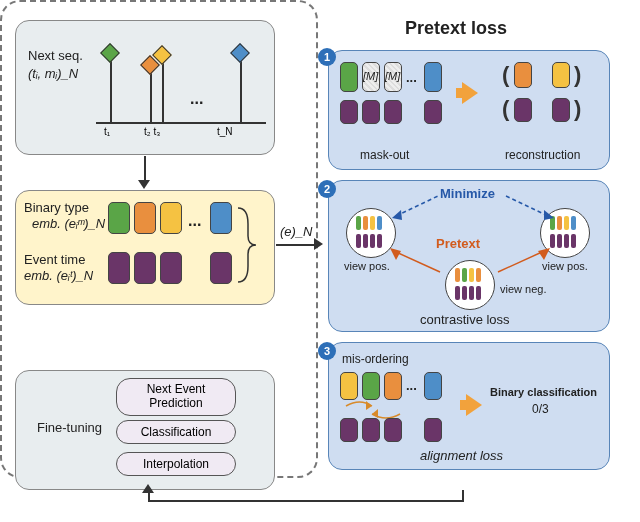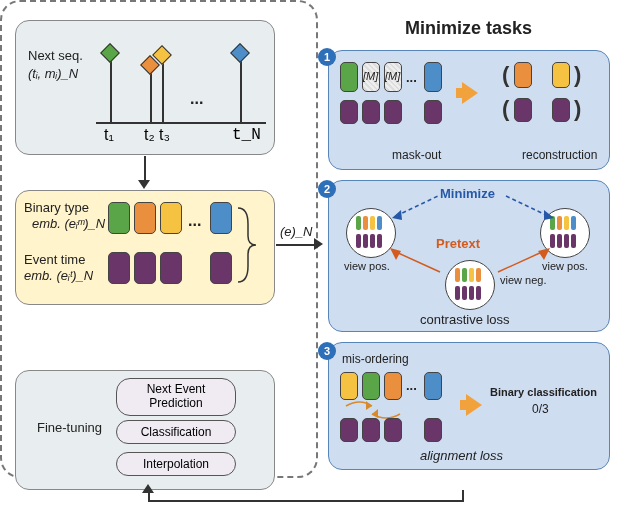--- a/index.html
+++ b/index.html
@@ -116,27 +116,27 @@
     position:absolute;width:5px;height:14px;border-radius:2px;
   }
   .circle {
     position:absolute;border:1.5px solid #444;border-radius:50%;background:#fff;
   }
   .bracket { position:absolute; font-size:22px; color:#333; font-weight:600; }
 
   svg.mini-arrow { position:absolute; }
 
   .stem{position:absolute;width:1.5px;background:#333;}
-  .tick{position:absolute;font-size:16px;text-align:right;}
+  .tick{position:absolute;font-size:10px;text-align:right;}
 </style>
 </head>
 <body>
 
 <div class="pretext-box"></div>
-<div class="label bold" style="left:405px;top:18px;font-size:18px;">Minimize tasks</div>
+<div class="label bold" style="left:405px;top:18px;font-size:18px;">Pretext loss</div>
 
 <div class="box seq-box"></div>
 <div class="label" style="left:28px;top:48px;">Next seq.</div>
 <div class="label" style="left:28px;top:66px;font-style:italic;">(tᵢ, mᵢ)_N</div>
 
 <div style="position:absolute;left:96px;top:122px;width:170px;height:1.5px;background:#333;"></div>
 
 <div class="stem" style="left:110px;top:60px;height:62px;"></div>
 <div class="stem" style="left:150px;top:70px;height:52px;"></div>
 <div class="stem" style="left:162px;top:62px;height:60px;"></div>
@@ -144,21 +144,21 @@
 
 <div class="diamond g" style="left:103px;top:46px;"></div>
 <div class="diamond o" style="left:143px;top:58px;"></div>
 <div class="diamond y" style="left:155px;top:48px;"></div>
 <div class="diamond b" style="left:233px;top:46px;"></div>
 
 <div class="label" style="left:190px;top:90px;font-size:16px;font-weight:700;">...</div>
 
 <div class="tick" style="left:104px;top:126px;">t₁</div>
 <div class="tick" style="left:144px;top:126px;">t₂ t₃</div>
-<div class="tick" style="left:232px;top:126px;font-family:Liberation Mono, monospace;">t_N</div>
+<div class="tick" style="left:217px;top:126px;">t_N</div>
 
 <div class="arrow-line" style="left:144px;top:156px;width:2px;height:26px;"></div>
 <div class="arrow-head-down" style="left:138px;top:180px;"></div>
 
 <div class="box emb-box"></div>
 <div class="label" style="left:24px;top:200px;">Binary type</div>
 <div class="label" style="left:32px;top:216px;font-style:italic;">emb. (eᵢᵐ)_N</div>
 <div class="label" style="left:24px;top:252px;">Event time</div>
 <div class="label" style="left:24px;top:268px;font-style:italic;">emb. (eᵢᵗ)_N</div>
 
@@ -214,22 +214,22 @@
 <div class="bracket" style="left:502px;top:62px;">(</div>
 <div class="blk o" style="left:514px;top:62px;width:18px;height:26px;"></div>
 <div class="blk y" style="left:552px;top:62px;width:18px;height:26px;"></div>
 <div class="bracket" style="left:574px;top:62px;">)</div>
 
 <div class="bracket" style="left:502px;top:96px;">(</div>
 <div class="blk pu" style="left:514px;top:98px;width:18px;height:24px;"></div>
 <div class="blk pu" style="left:552px;top:98px;width:18px;height:24px;"></div>
 <div class="bracket" style="left:574px;top:96px;">)</div>
 
-<div class="label small" style="left:360px;top:148px;margin-left:32px;">mask-out</div>
-<div class="label small" style="left:522px;top:148px;">reconstruction</div>
+<div class="label small" style="left:360px;top:148px;">mask-out</div>
+<div class="label small" style="left:505px;top:148px;">reconstruction</div>
 
 <div class="task-box t2"></div>
 <div class="badge" style="left:318px;top:180px;">2</div>
 
 <div class="label bold" style="left:440px;top:186px;color:#2658a8;">Minimize</div>
 <div class="label bold" style="left:436px;top:236px;color:#d25b1d;">Pretext</div>
 
 <div class="circle" style="left:346px;top:208px;width:50px;height:50px;"></div>
 <div class="circle" style="left:540px;top:208px;width:50px;height:50px;"></div>
 <div class="circle" style="left:445px;top:260px;width:50px;height:50px;"></div>
@@ -274,21 +274,21 @@
   <line x1="6" y1="4" x2="50" y2="24" stroke="#d25b1d" stroke-width="1.5"></line>
   <polygon points="0,0 11,3 6,12" fill="#d25b1d"></polygon>
 </svg>
 <svg class="mini-arrow" style="left:490px;top:248px;" width="60" height="30">
   <line x1="8" y1="24" x2="52" y2="4" stroke="#d25b1d" stroke-width="1.5"></line>
   <polygon points="60,0 48,3 54,12" fill="#d25b1d"></polygon>
 </svg>
 
 <div class="label tiny" style="left:344px;top:260px;">view pos.</div>
 <div class="label tiny" style="left:542px;top:260px;">view pos.</div>
-<div class="label tiny" style="left:500px;top:274px;text-align:right;">view neg.</div>
+<div class="label tiny" style="left:500px;top:283px;text-align:right;">view neg.</div>
 <div class="label" style="left:420px;top:312px;">contrastive loss</div>
 
 <div class="task-box t3"></div>
 <div class="badge" style="left:318px;top:342px;">3</div>
 
 <div class="label small" style="left:342px;top:352px;">mis-ordering</div>
 
 <div class="blk y" style="left:340px;top:372px;width:18px;height:28px;"></div>
 <div class="blk g" style="left:362px;top:372px;width:18px;height:28px;"></div>
 <div class="blk o" style="left:384px;top:372px;width:18px;height:28px;"></div>

